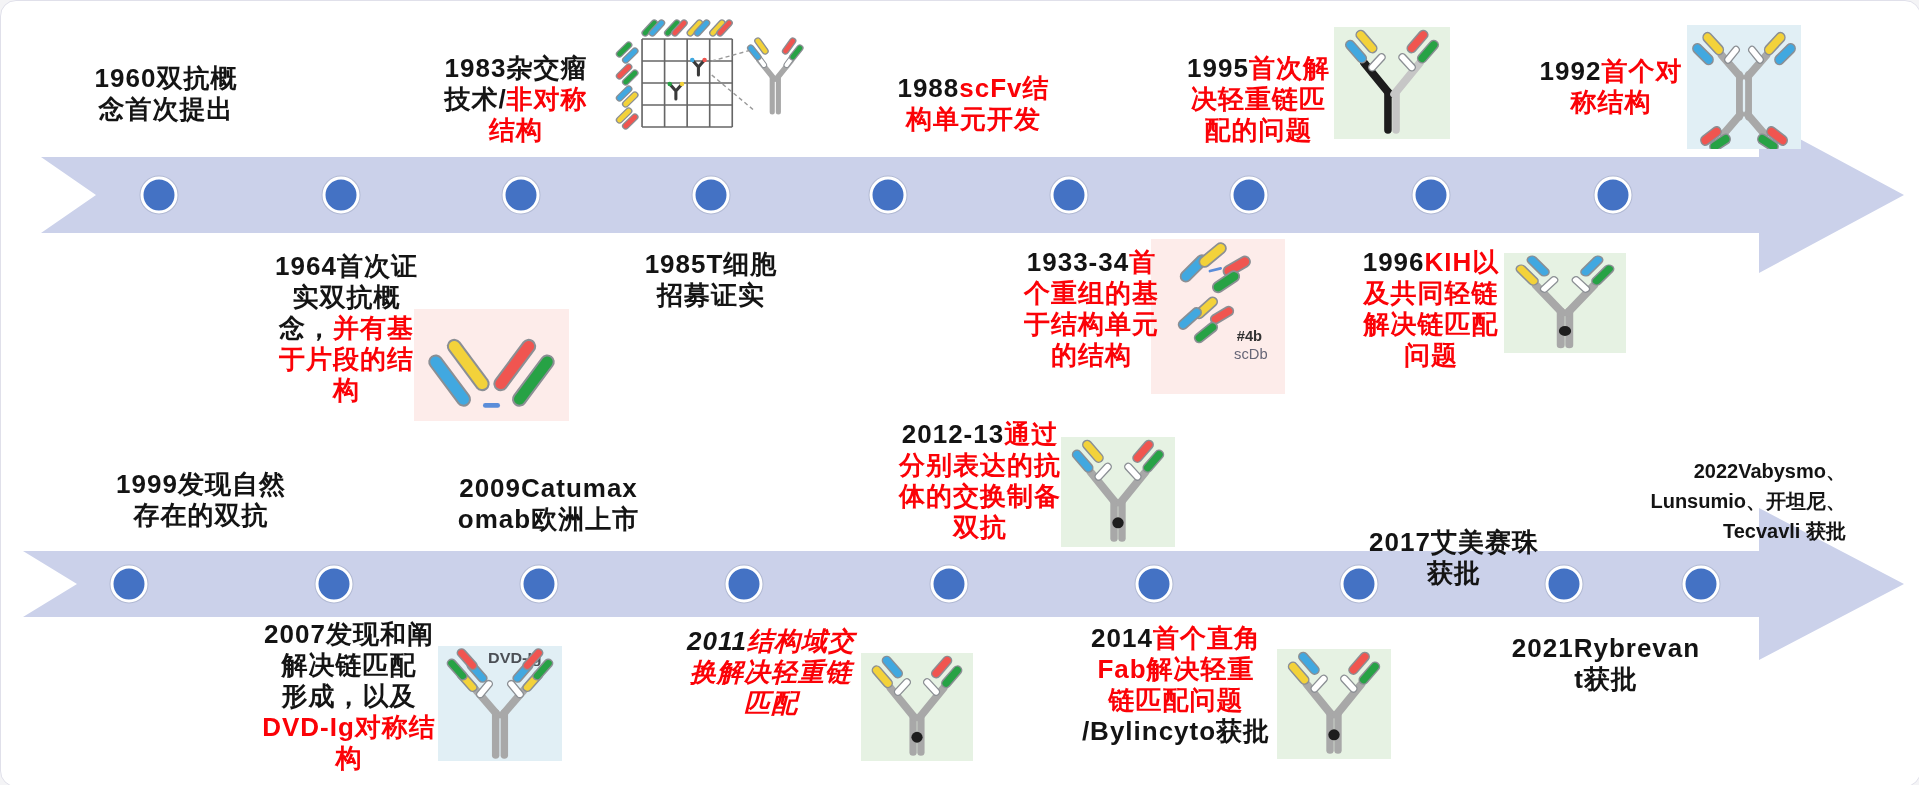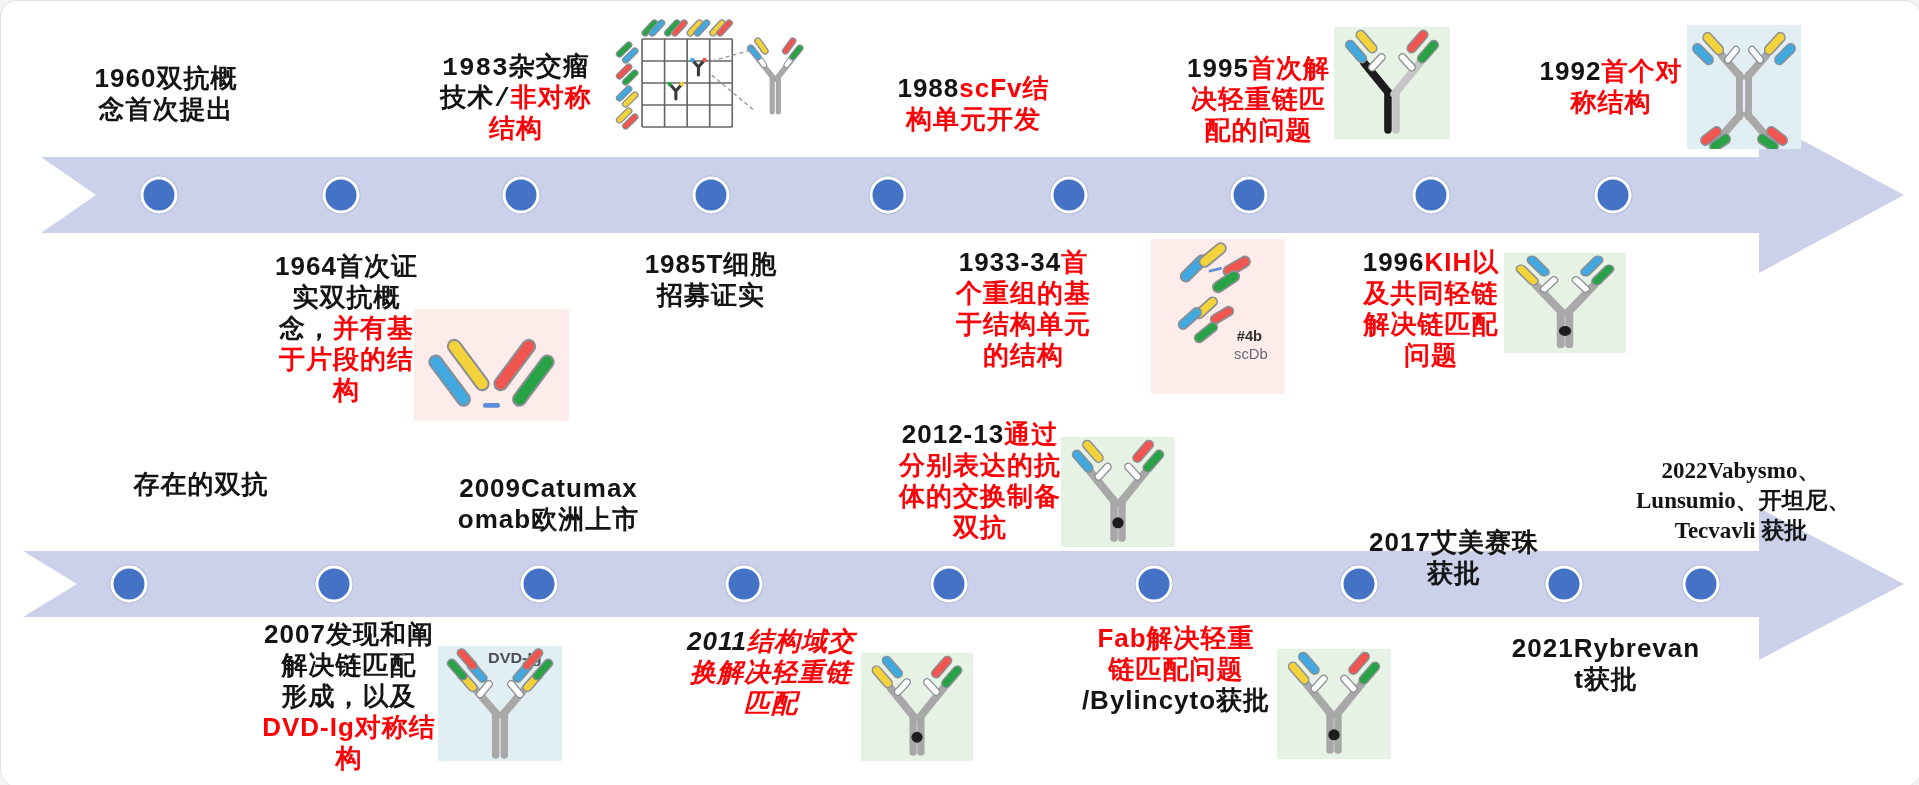--- a/index.html
+++ b/index.html
@@ -20,21 +20,21 @@
     box-shadow:0 0 0 1px rgba(130,140,170,.35);
     transform:translate(-50%,-50%);
   }
   .milestone{
     position:absolute;text-align:center;font-size:26px;line-height:31px;
     font-weight:600;letter-spacing:1px;
   }
   .milestone .line{white-space:nowrap;}
   .seg-k{color:var(--ink);}
   .seg-r{color:var(--red);}
-  .milestone.serif{font-family:Liberation Serif, serif;font-size:23px;line-height:30px;font-weight:700;letter-spacing:0;}
+  .milestone.serif{font-family:Liberation Sans, sans-serif;font-size:20px;line-height:30px;font-weight:700;letter-spacing:0;text-align:right;}
   .icon-box{position:absolute;}
   .icon-box svg{display:block;width:100%;height:100%;}
 </style>
 </head>
 <body>
 
 <div id="canvas" style="--band: #cbd1ea; --dot: #4472c4; --red: #fb0207; --ink: #141414;">
   <svg id="bands-svg" width="1919" height="785" viewBox="0 0 1919 785" aria-hidden="true">
     <path class="band" d="M40,156 L1758,156 L1758,116 L1903,194 L1758,272 L1758,232 L40,232 L95,194 Z"></path>
     <path class="band" d="M22,550 L1758,550 L1758,507 L1903,583 L1758,659 L1758,616 L22,616 L76,583 Z"></path>
@@ -328,21 +328,21 @@
           <line x1="67" y1="19" x2="77" y2="7" stroke="#f05550" stroke-width="6.5" stroke-linecap="round"></line>
           <circle cx="50" cy="78" r="5" fill="#1d1d1d"></circle>
         </svg>
       </div>
     </div>
   <div id="milestones-layer">
       <div class="milestone" style="left: 70px; top: 62px; width: 190px;">
         <div class="line"><span class="seg-k">1960双抗概</span></div>
         <div class="line"><span class="seg-k">念首次提出</span></div>
       </div>
-      <div class="milestone" style="left: 430px; top: 52px; width: 170px; font-family: Liberation Mono, monospace;">
+      <div class="milestone" style="left: 430px; top: 52px; width: 170px;">
         <div class="line"><span class="seg-k">1983杂交瘤</span></div>
         <div class="line"><span class="seg-k">技术/</span><span class="seg-r">非对称</span></div>
         <div class="line"><span class="seg-r">结构</span></div>
       </div>
       <div class="milestone" style="left: 850px; top: 72px; width: 245px;">
         <div class="line"><span class="seg-k">1988</span><span class="seg-r">scFv结</span></div>
         <div class="line"><span class="seg-r">构单元开发</span></div>
       </div>
       <div class="milestone" style="left: 1175px; top: 52px; width: 165px;">
         <div class="line"><span class="seg-k">1995</span><span class="seg-r">首次解</span></div>
@@ -357,33 +357,34 @@
         <div class="line"><span class="seg-k">1964首次证</span></div>
         <div class="line"><span class="seg-k">实双抗概</span></div>
         <div class="line"><span class="seg-k">念，</span><span class="seg-r">并有基</span></div>
         <div class="line"><span class="seg-r">于片段的结</span></div>
         <div class="line"><span class="seg-r">构</span></div>
       </div>
       <div class="milestone" style="left: 630px; top: 248px; width: 160px;">
         <div class="line"><span class="seg-k">1985T细胞</span></div>
         <div class="line"><span class="seg-k">招募证实</span></div>
       </div>
-      <div class="milestone" style="left: 940px; top: 246px; width: 165px;">
+      <div class="milestone" style="left: 1008px; top: 246px; width: 165px;">
         <div class="line"><span class="seg-k">1933-34</span><span class="seg-r">首</span></div>
         <div class="line"><span class="seg-r">个重组的基</span></div>
         <div class="line"><span class="seg-r">于结构单元</span></div>
         <div class="line"><span class="seg-r">的结构</span></div>
       </div>
       <div class="milestone" style="left: 1355px; top: 246px; width: 150px;">
         <div class="line"><span class="seg-k">1996</span><span class="seg-r">KIH以</span></div>
         <div class="line"><span class="seg-r">及共同轻链</span></div>
         <div class="line"><span class="seg-r">解决链匹配</span></div>
         <div class="line"><span class="seg-r">问题</span></div>
       </div>
       <div class="milestone" style="left: 45px; top: 468px; width: 310px;">
+        <div class="line"><span class="seg-k">1999发现自然</span></div>
         <div class="line"><span class="seg-k">存在的双抗</span></div>
       </div>
       <div class="milestone" style="left: 445px; top: 472px; width: 205px;">
         <div class="line"><span class="seg-k">2009Catumax</span></div>
         <div class="line"><span class="seg-k">omab欧洲上市</span></div>
       </div>
       <div class="milestone" style="left: 893px; top: 418px; width: 172px;">
         <div class="line"><span class="seg-k">2012-13</span><span class="seg-r">通过</span></div>
         <div class="line"><span class="seg-r">分别表达的抗</span></div>
         <div class="line"><span class="seg-r">体的交换制备</span></div>
@@ -404,20 +405,21 @@
         <div class="line"><span class="seg-k">形成，以及</span></div>
         <div class="line"><span class="seg-r">DVD-Ig对称结</span></div>
         <div class="line"><span class="seg-r">构</span></div>
       </div>
       <div class="milestone" style="left: 675px; top: 625px; width: 190px; font-style: italic;">
         <div class="line"><span class="seg-k">2011</span><span class="seg-r">结构域交</span></div>
         <div class="line"><span class="seg-r">换解决轻重链</span></div>
         <div class="line"><span class="seg-r">匹配</span></div>
       </div>
       <div class="milestone" style="left: 1075px; top: 622px; width: 200px;">
+        <div class="line"><span class="seg-k">2014</span><span class="seg-r">首个直角</span></div>
         <div class="line"><span class="seg-r">Fab解决轻重</span></div>
         <div class="line"><span class="seg-r">链匹配问题</span></div>
         <div class="line"><span class="seg-k">/Bylincyto获批</span></div>
       </div>
       <div class="milestone" style="left: 1505px; top: 632px; width: 200px;">
         <div class="line"><span class="seg-k">2021Rybrevan</span></div>
         <div class="line"><span class="seg-k">t获批</span></div>
       </div>
     </div>
 </div>

